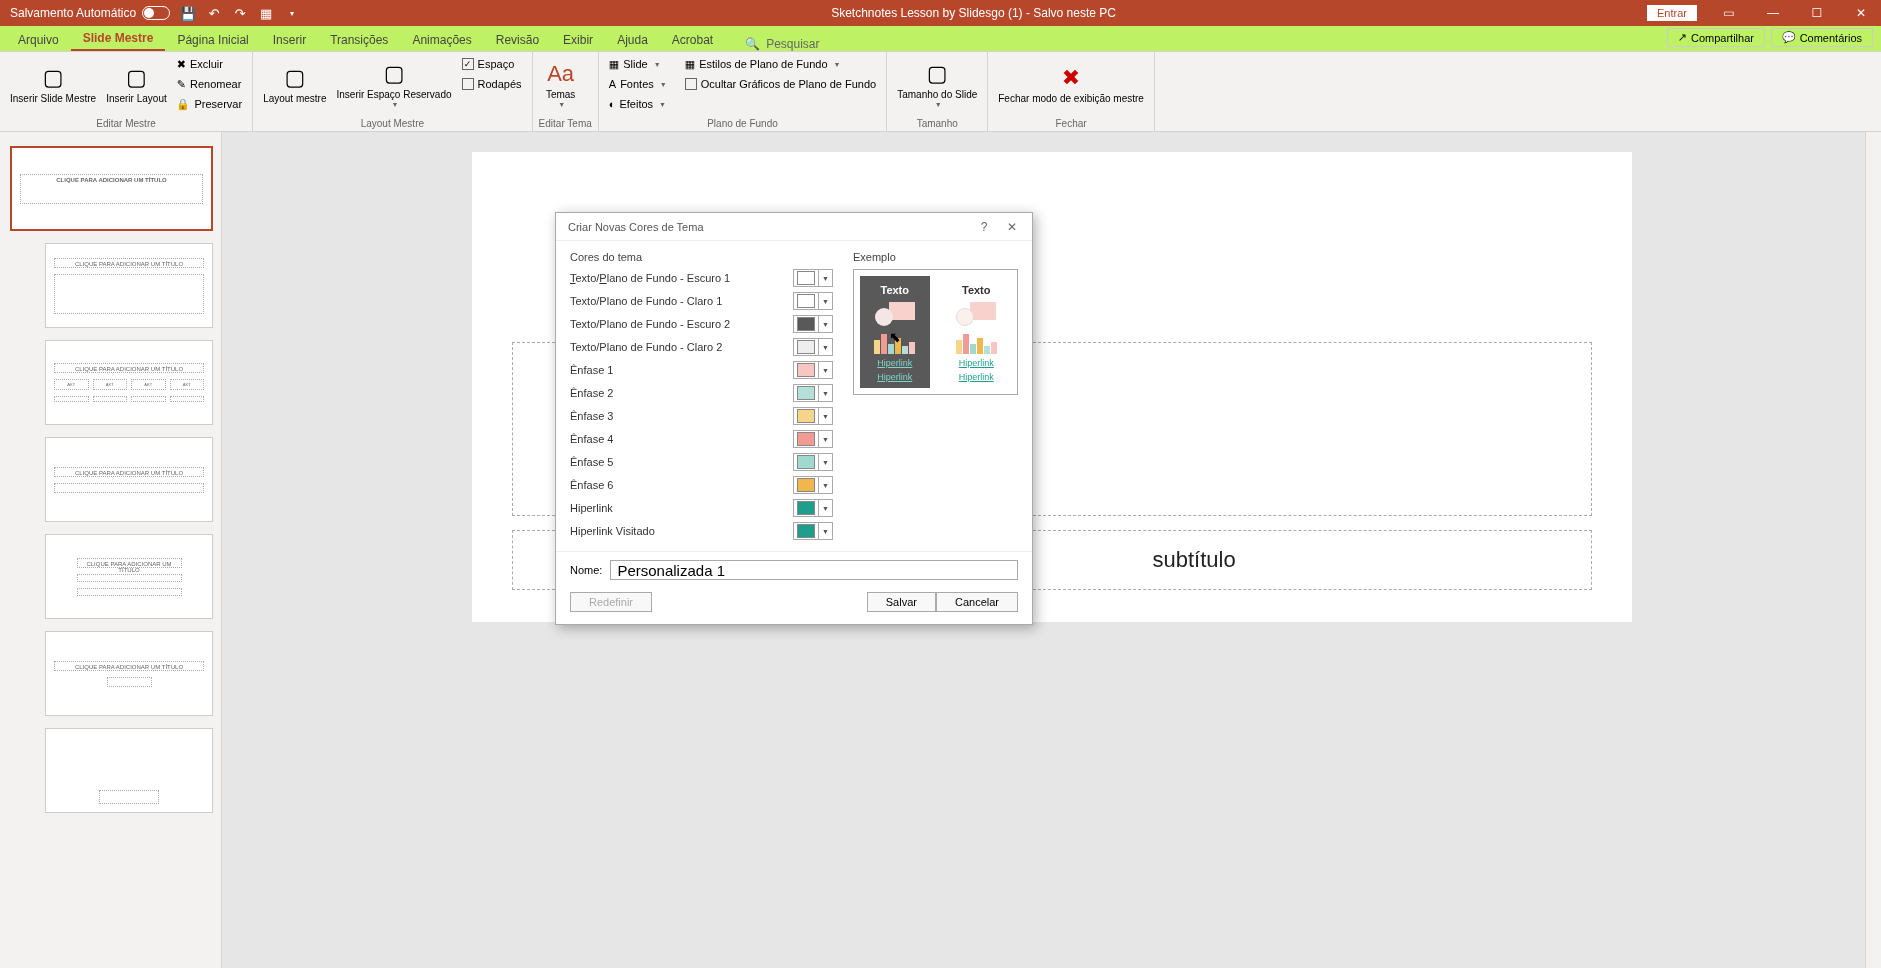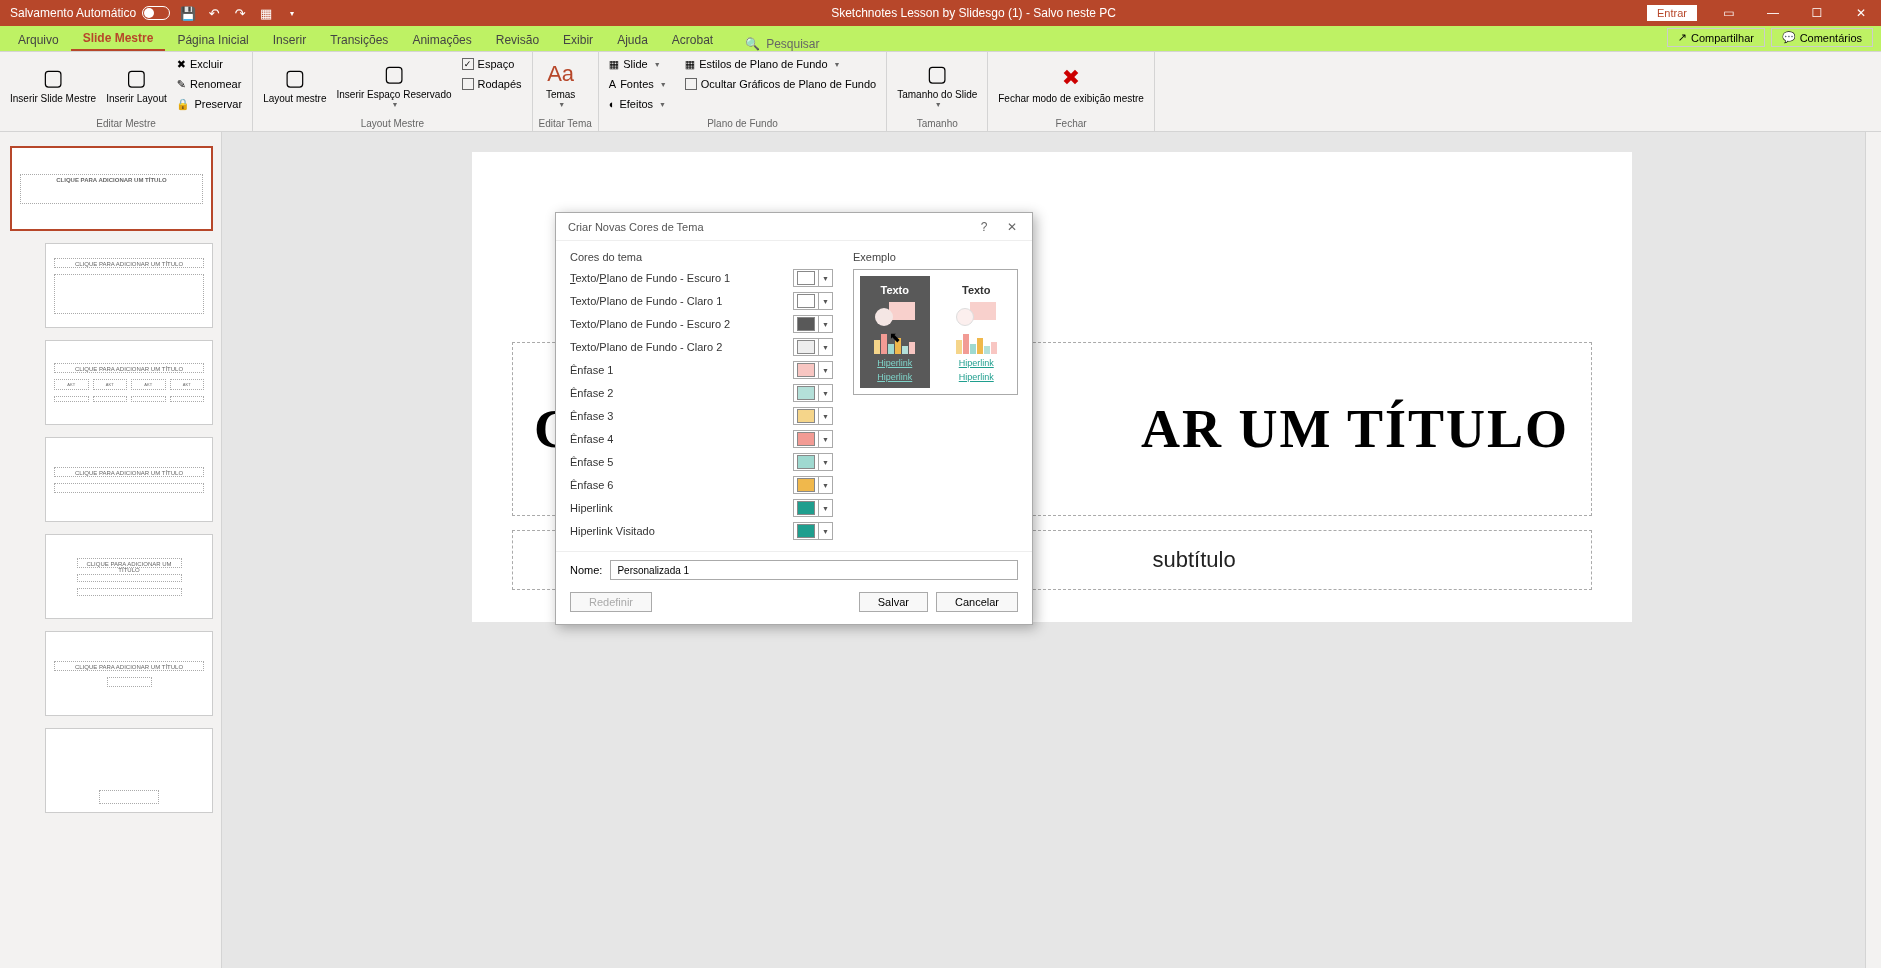--- a/index.html
+++ b/index.html
@@ -80,25 +80,25 @@
 .preview-panel.light { background: #fff; color: #333; }
 .preview-text { font-weight: bold; font-size: 11px; }
 .preview-shapes { position: relative; width: 40px; height: 26px; }
 .preview-bar1 { position: absolute; width: 26px; height: 18px; background: #f8d0cc; top: 2px; right: 0; }
 .preview-circle { position: absolute; width: 18px; height: 18px; background: #f4e6e4; border-radius: 50%; top: 8px; left: 0; }
 .preview-chart { display: flex; align-items: flex-end; gap: 1px; height: 24px; }
 .preview-chart span { width: 6px; }
 .preview-link { font-size: 9px; text-decoration: underline; }
 
 .name-row { display: flex; align-items: center; padding: 8px 14px 6px; gap: 8px; border-top: 1px solid #eee; }
-.name-row input { flex: 1; border: 1px solid #aaa; padding: 2px 6px; font-size: 10px; height: 20px; }
+.name-row input { flex: 1; border: 1px solid #aaa; padding: 2px 6px; font-size: 15px; height: 20px; }
 .dialog-buttons { display: flex; justify-content: space-between; padding: 6px 14px 12px; }
 .dlg-btn { border: 1px solid #aaa; background: #f8f8f8; padding: 3px 18px; font-size: 11px; min-width: 68px; text-align: center; }
 .dlg-btn.disabled { color: #aaa; }
-.dlg-btn-group { display: flex; gap: 8px; }
+.dlg-btn-group { display: flex; }
 
 .cursor { position: absolute; left: 889px; top: 329px; font-size: 14px; color: #000; pointer-events: none; z-index: 100; }
 </style>
 </head>
 <body>
 
 <div class="titlebar">
   <div class="titlebar-left">
     <div class="autosave">
       <span>Salvamento Automático</span>
@@ -323,21 +323,20 @@
         <div class="thumb-box" style="height:14px;width:40%;margin:0 auto;"></div>
       </div>
     </div>
   </div>
 
   <div class="editor">
     <div class="slide">
       <div class="slide-title-box">
         <span class="slide-title-text" style="text-transform:uppercase;">Cliqu</span>
         <span style="width:420px;"></span>
-        <span class="slide-title-text" style="text-transform:uppercase;">ar um título</span>
       </div>
       <div class="slide-subtitle-box">
         <span style="width:640px;"></span>
         <span class="slide-subtitle-text">subtítulo</span>
         <span style="flex:1;"></span>
       </div>
     </div>
   </div>
   <div class="vscrollbar"></div>
 </div>

